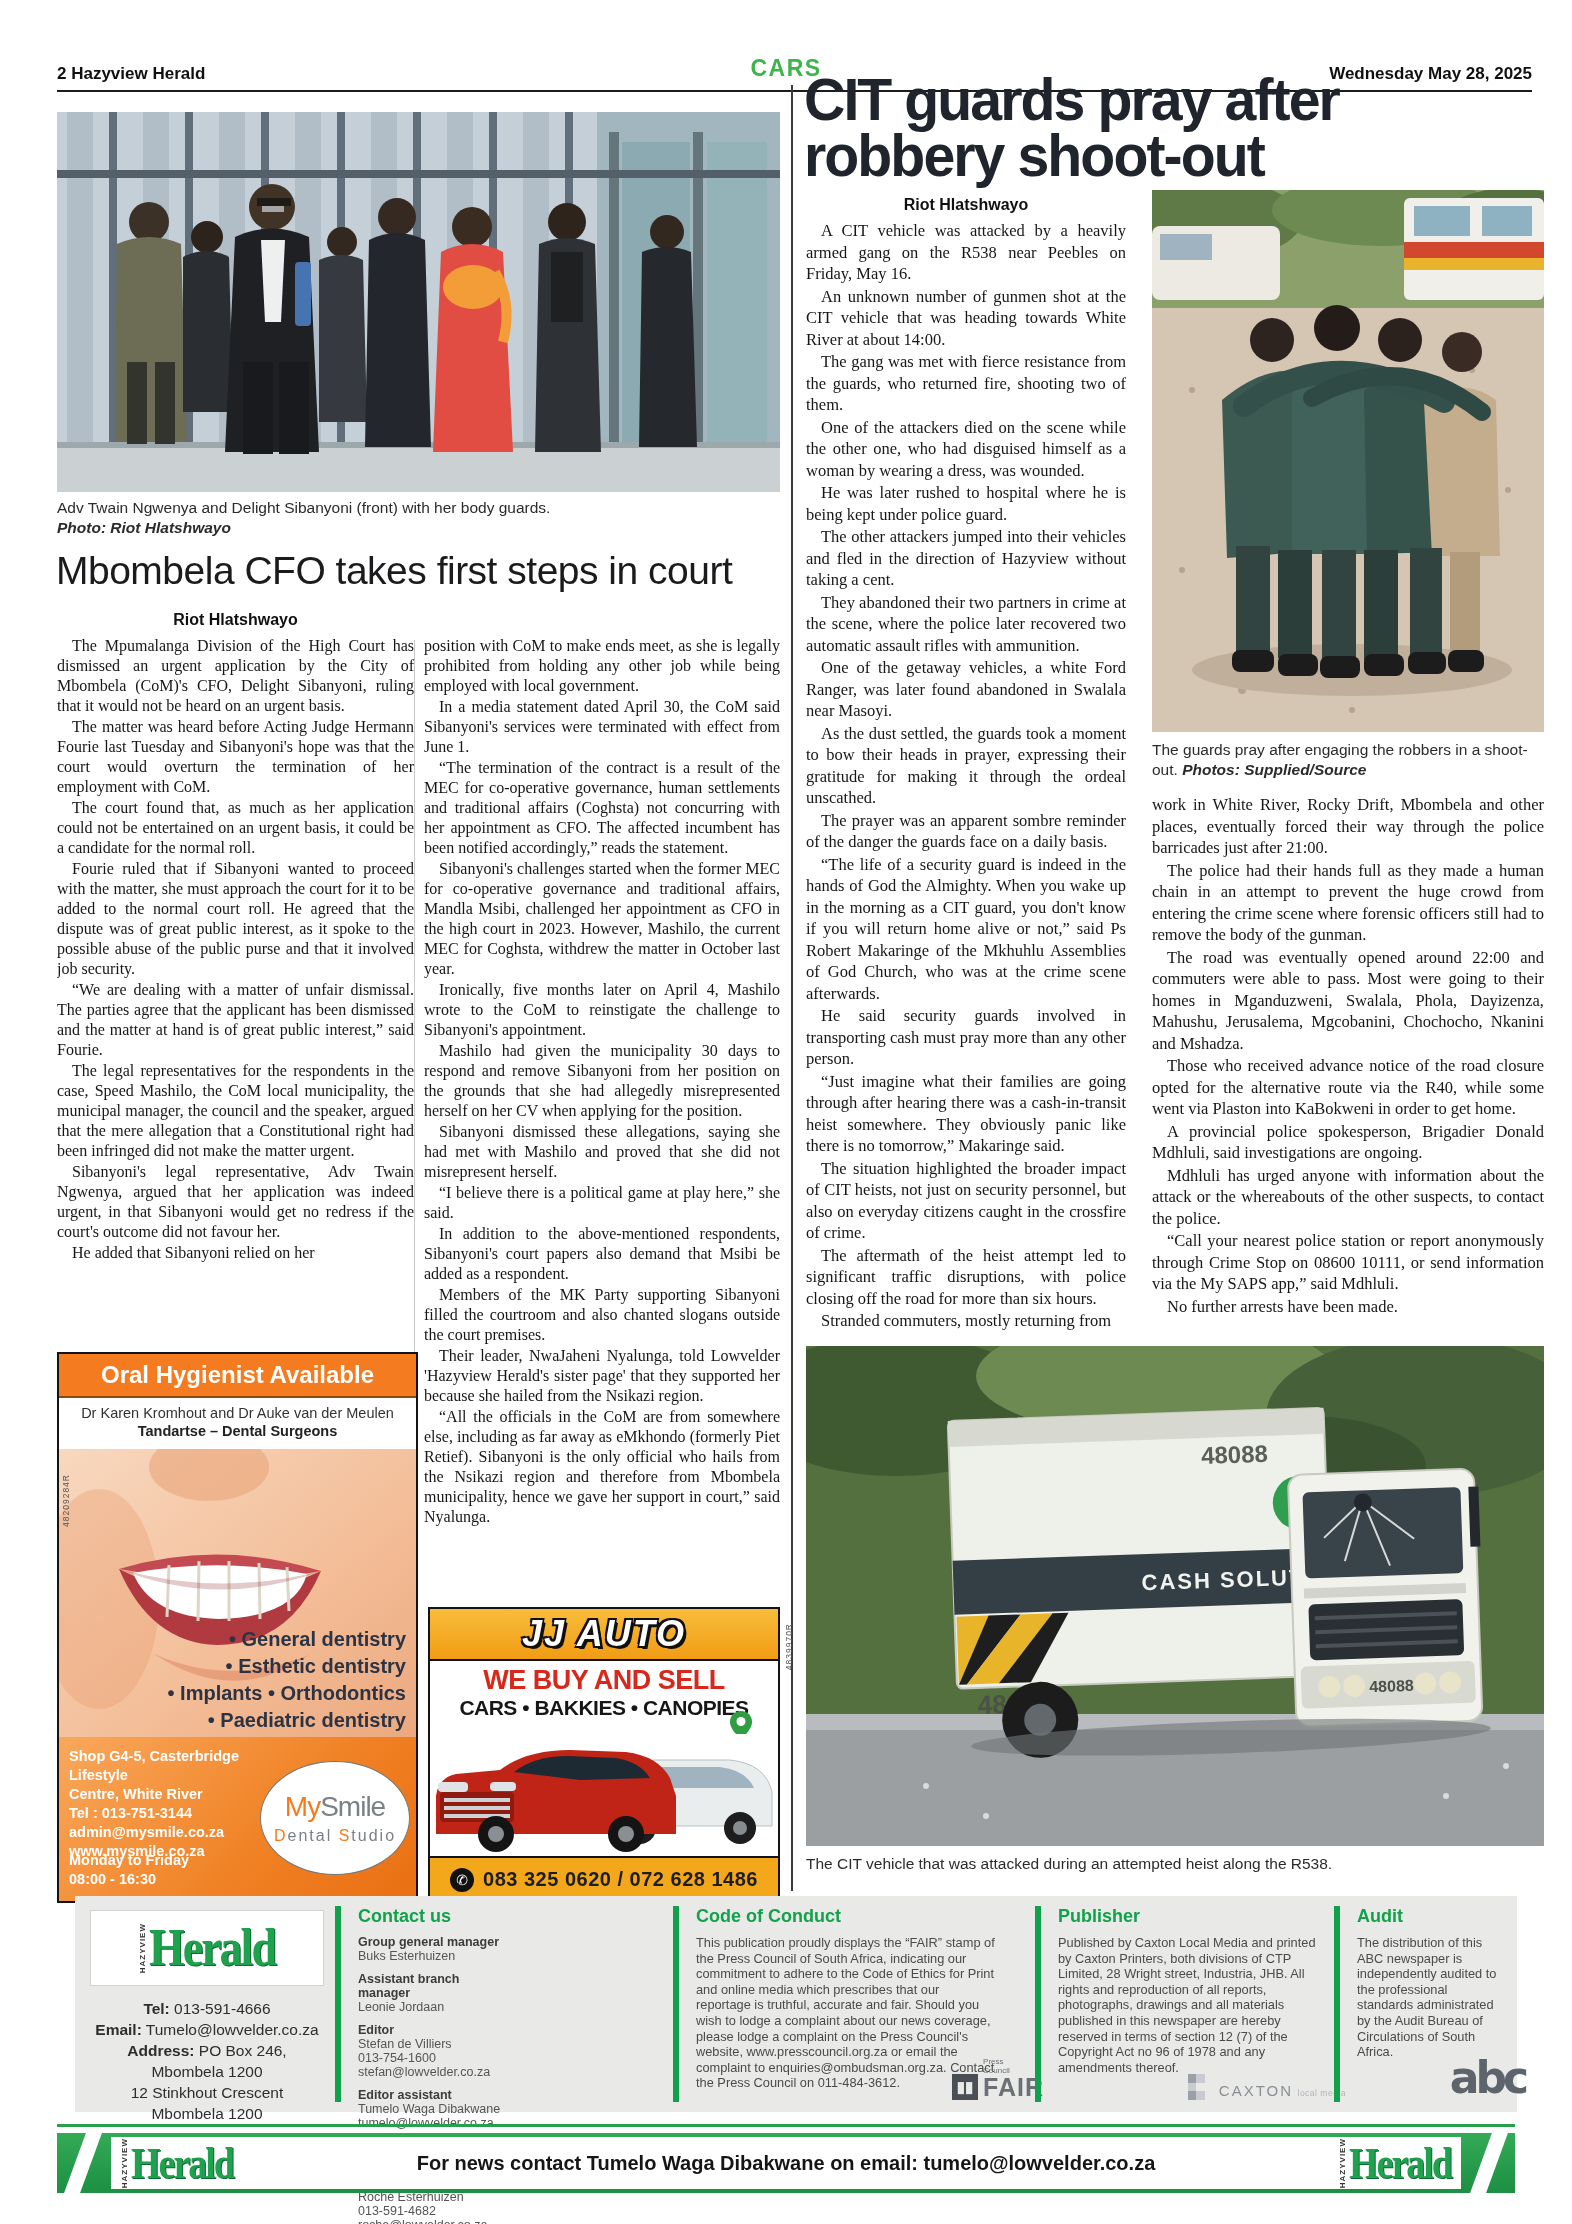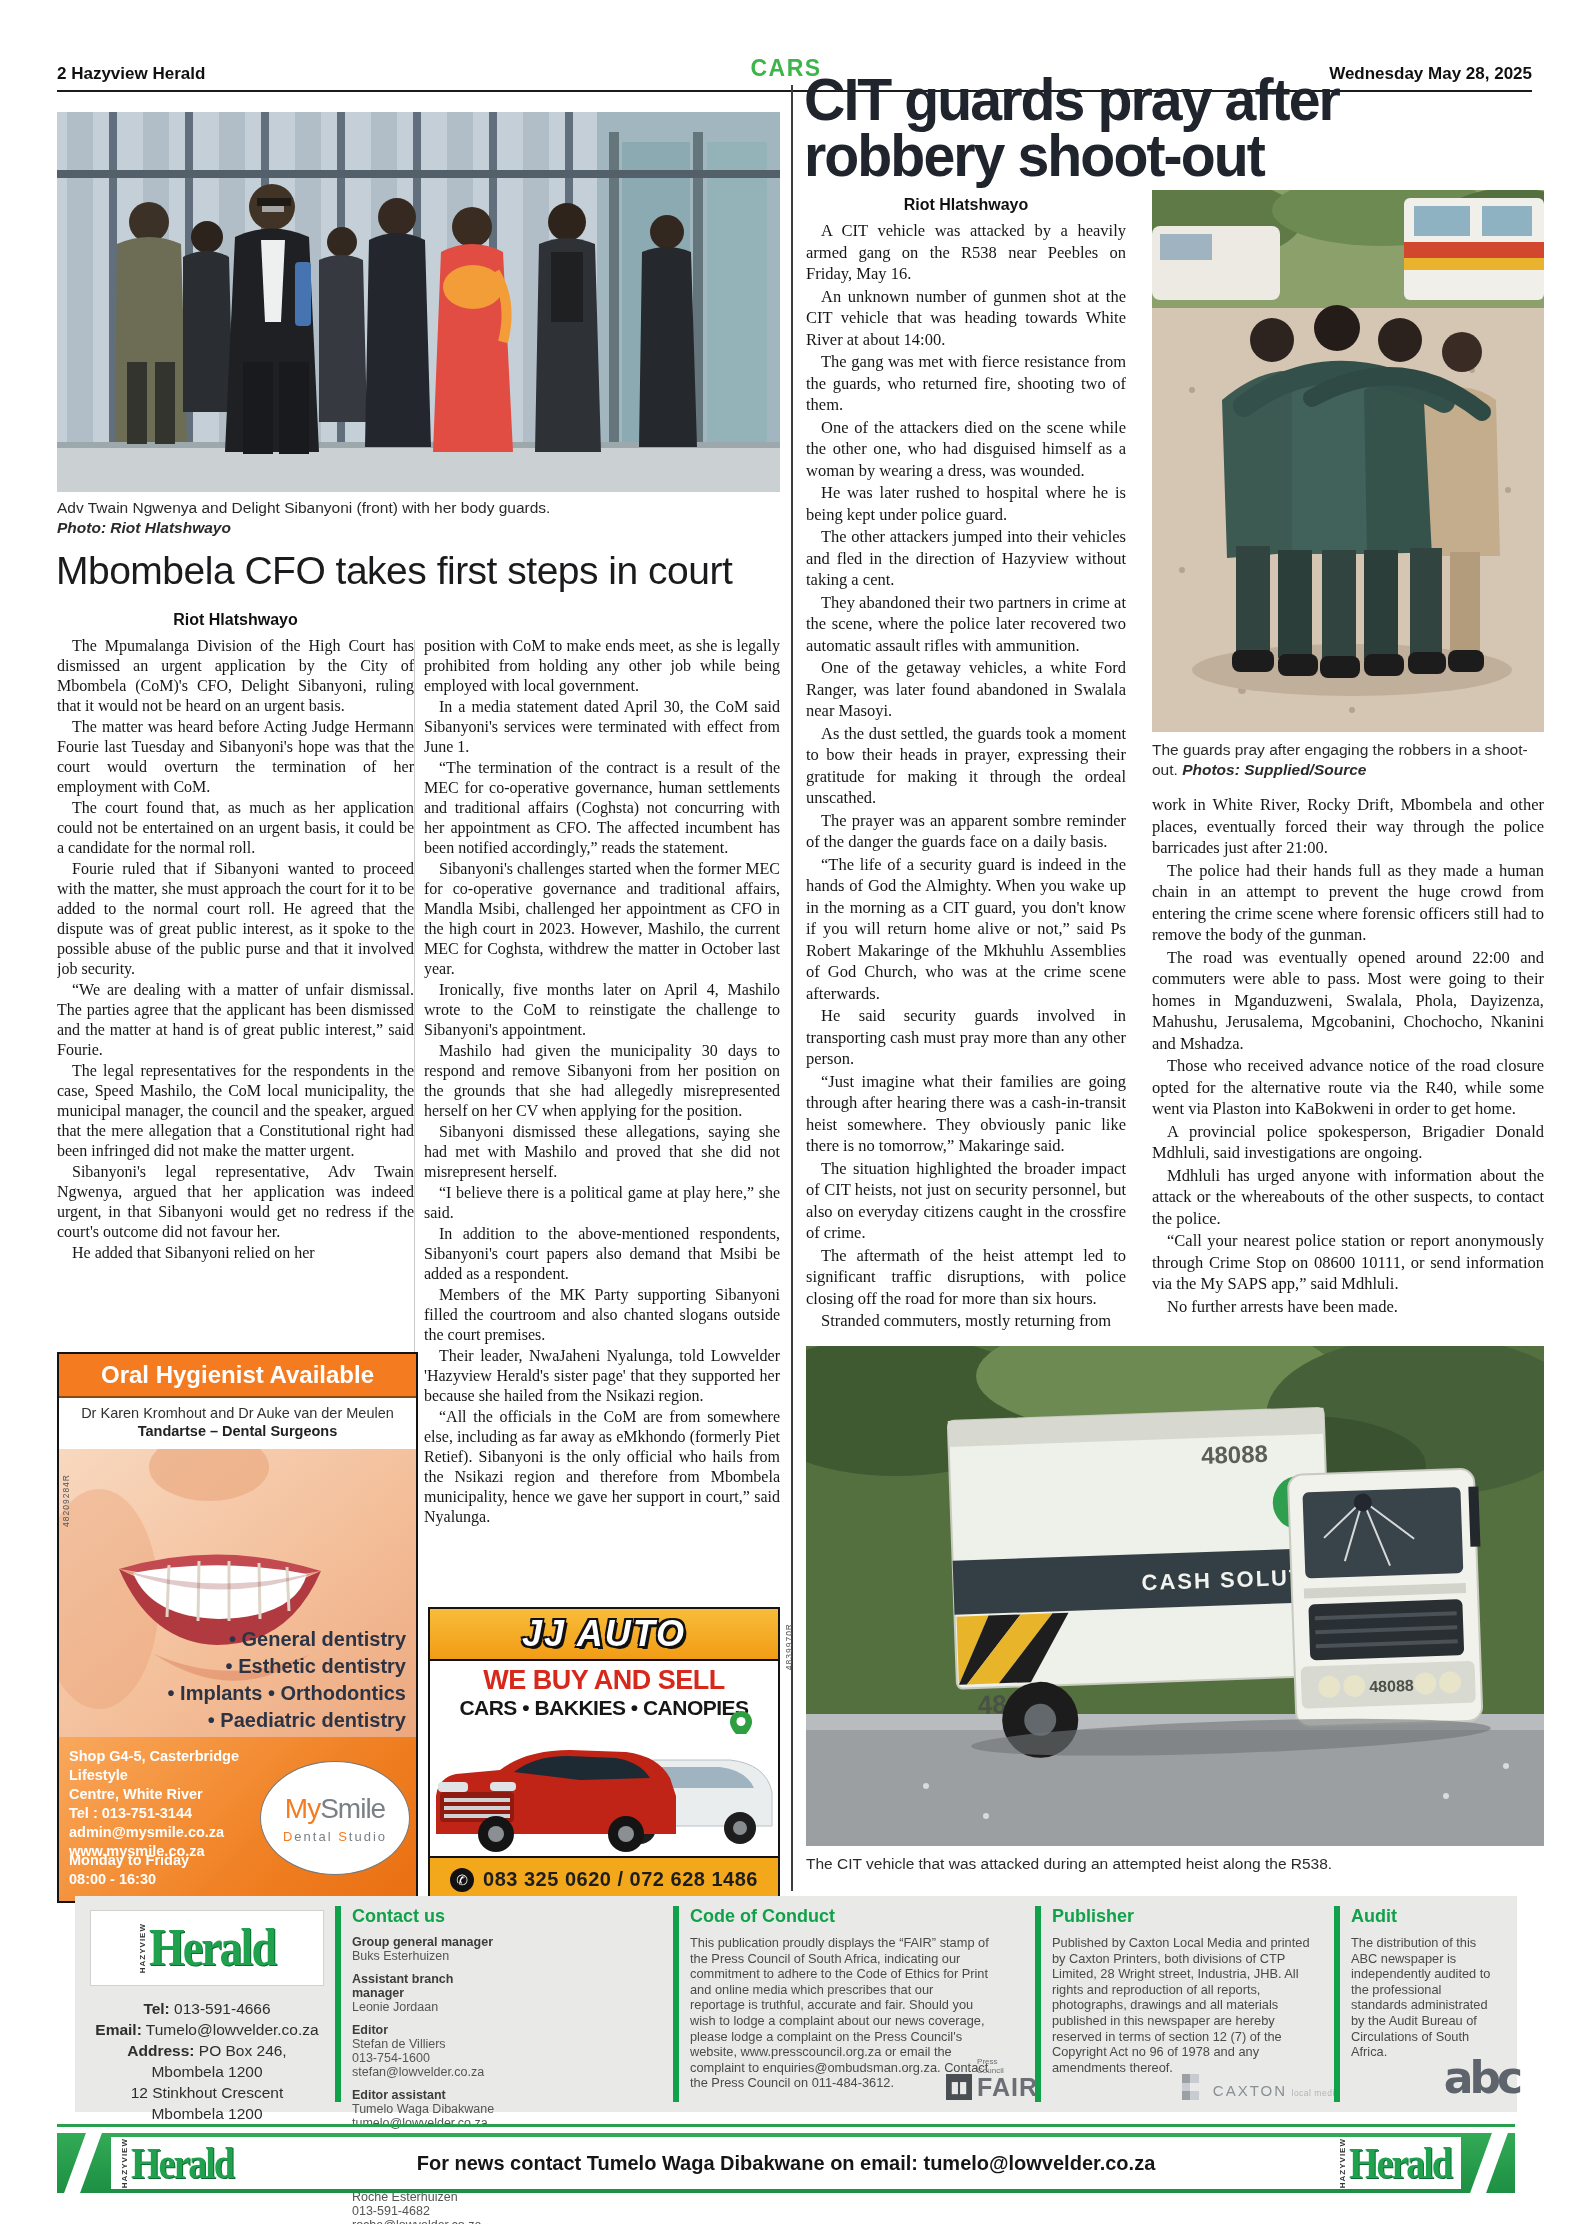--- a/index.html
+++ b/index.html
@@ -44,21 +44,21 @@
            background:linear-gradient(135deg,#f9a85c 0%,#f08124 60%,#e96f12 100%);color:#fff;margin-top:32px;}
   .ms-addr{position:absolute;left:10px;top:10px;width:210px;font-size:14.5px;line-height:19px;font-weight:bold;}
   .ms-addr p{margin:0;}
   .ms-hours{position:absolute;left:10px;bottom:12px;font-size:14.5px;line-height:19px;font-weight:bold;}
   .ms-hours p{margin:0;}
   .ms-logo{position:absolute;right:6px;top:24px;width:148px;height:112px;background:#fff;border:1px solid #777;
            border-radius:50%;display:flex;flex-direction:column;align-items:center;justify-content:center;}
   .ms-logo .word{font-size:28px;letter-spacing:-1px;}
   .ms-logo .my{color:#f47b20;}
   .ms-logo .smile{color:#7b8086;}
-  .ms-logo .sub{font-size:13px;letter-spacing:2px;color:#7b8086;margin-top:4px;}
+  .ms-logo .sub{font-size:16px;letter-spacing:2px;color:#7b8086;margin-top:4px;}
   .fl-orange{display:inline-block;}
   .fl-orange::first-letter{color:#f47b20;}
   .ad-code{position:absolute;font-size:8.5px;color:#555;writing-mode:vertical-rl;transform:rotate(180deg);
            letter-spacing:1px;}
   
   .jj-head{height:50px;background:linear-gradient(#f8bd3a,#f29c15);display:flex;align-items:center;
            justify-content:center;border-bottom:2px solid #111;}
   .jj-title{font-size:36px;font-weight:bold;font-style:italic;color:#fff;letter-spacing:2px;
             text-shadow:-2px -2px 0 #111,2px -2px 0 #111,-2px 2px 0 #111,2px 2px 0 #111,3px 3px 0 #111;}
   .jj-line1{margin-top:4px;text-align:center;font-size:27px;font-weight:800;color:#d7281c;letter-spacing:-0.5px;}
@@ -67,21 +67,21 @@
           font-weight:bold;color:#1d6b33;}
   .jj-cars{position:absolute;left:0;right:0;bottom:45px;height:122px;}
   .jj-band{position:absolute;left:0;right:0;bottom:0;height:43px;background:#f3a81c;display:flex;
            align-items:center;justify-content:center;gap:9px;border-top:2px solid #111;}
   .jj-phone{font-size:20px;font-weight:800;color:#1d1d1d;letter-spacing:0.5px;}
   .phone-dot{width:24px;height:24px;border-radius:50%;background:#111;color:#fff;display:flex;
              align-items:center;justify-content:center;font-size:14px;}
   
   .footer{position:absolute;left:75px;top:1896px;width:1442px;height:216px;background:#e9eae8;}
   .fsec{position:absolute;top:10px;bottom:10px;}
-  .fsec.titled{border-left:6px solid #12a14b;padding-left:11px;}
+  .fsec.titled{border-left:6px solid #12a14b;padding-left:17px;}
   .ftitle{font-size:18px;font-weight:bold;color:#12a14b;margin:0 0 8px 0;}
   .fbody{font-size:12.8px;line-height:15.6px;color:#4a4a4a;}
   .staff{margin-bottom:9px;}
   .staff-role{font-weight:bold;color:#3c3c3c;font-size:12.5px;line-height:14px;}
   .staff-line{font-size:12.5px;line-height:14px;color:#555;}
   .staff-cols{display:flex;flex-direction:column;}
   .staff-cols .sc{width:150px;}
   .staff-div{width:1px;background:#bdbdbd;}
   .herald-contact{text-align:center;font-size:15.5px;line-height:21px;color:#2e2e2e;}
   .herald-contact .lab{font-weight:bold;}

